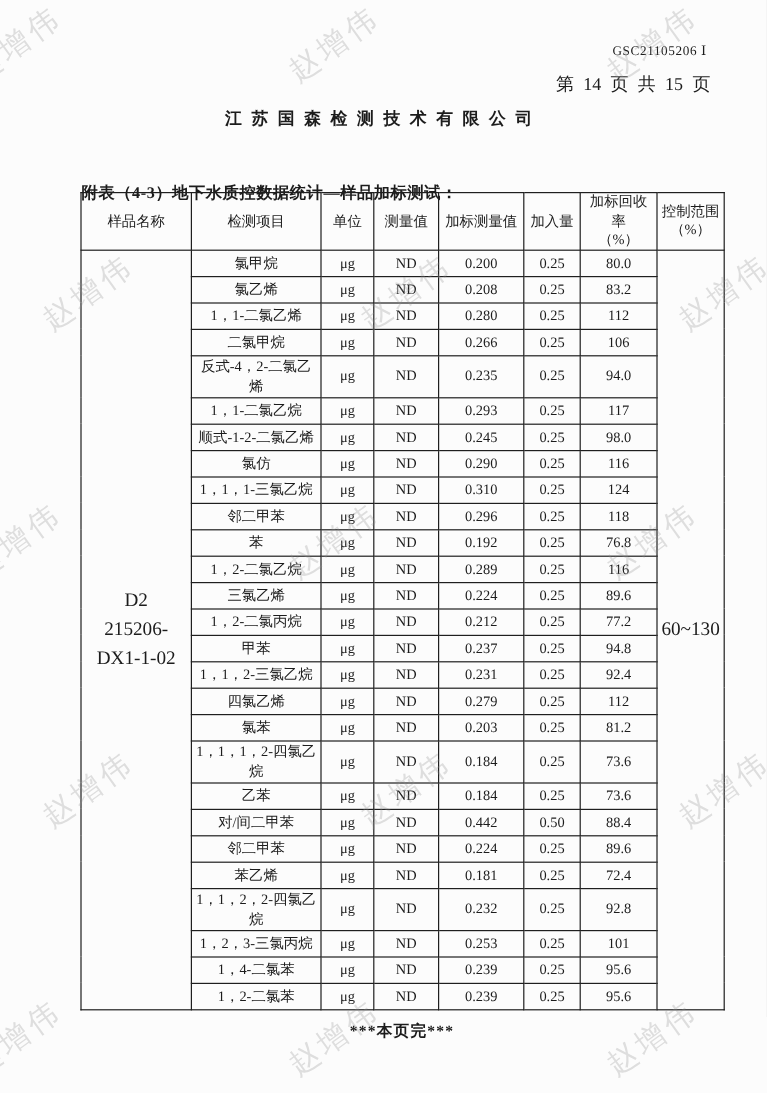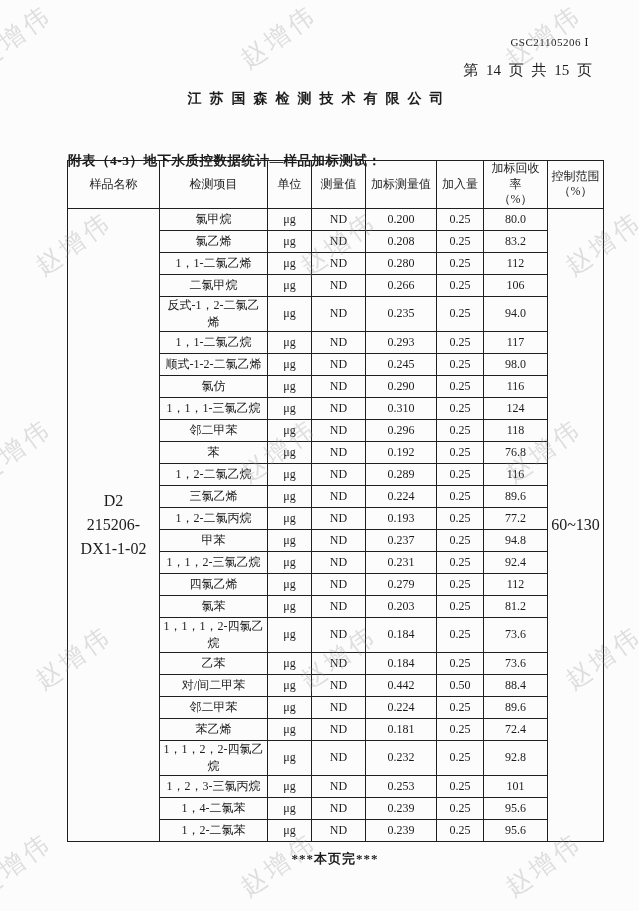--- a/index.html
+++ b/index.html
@@ -193,21 +193,21 @@
           </tr>
           <tr>
             <td>二氯甲烷</td>
             <td>μg</td>
             <td>ND</td>
             <td>0.266</td>
             <td>0.25</td>
             <td>106</td>
           </tr>
           <tr>
-            <td>反式-1，2-二氯乙烯</td>
+            <td>反式-4，2-二氯乙烯</td>
             <td>μg</td>
             <td>ND</td>
             <td>0.235</td>
             <td>0.25</td>
             <td>94.0</td>
           </tr>
           <tr>
             <td>1，1-二氯乙烷</td>
             <td>μg</td>
             <td>ND</td>
@@ -268,21 +268,21 @@
             <td>μg</td>
             <td>ND</td>
             <td>0.224</td>
             <td>0.25</td>
             <td>89.6</td>
           </tr>
           <tr>
             <td>1，2-二氯丙烷</td>
             <td>μg</td>
             <td>ND</td>
-            <td>0.193</td>
+            <td>0.212</td>
             <td>0.25</td>
             <td>77.2</td>
           </tr>
           <tr>
             <td>甲苯</td>
             <td>μg</td>
             <td>ND</td>
             <td>0.237</td>
             <td>0.25</td>
             <td>94.8</td>

